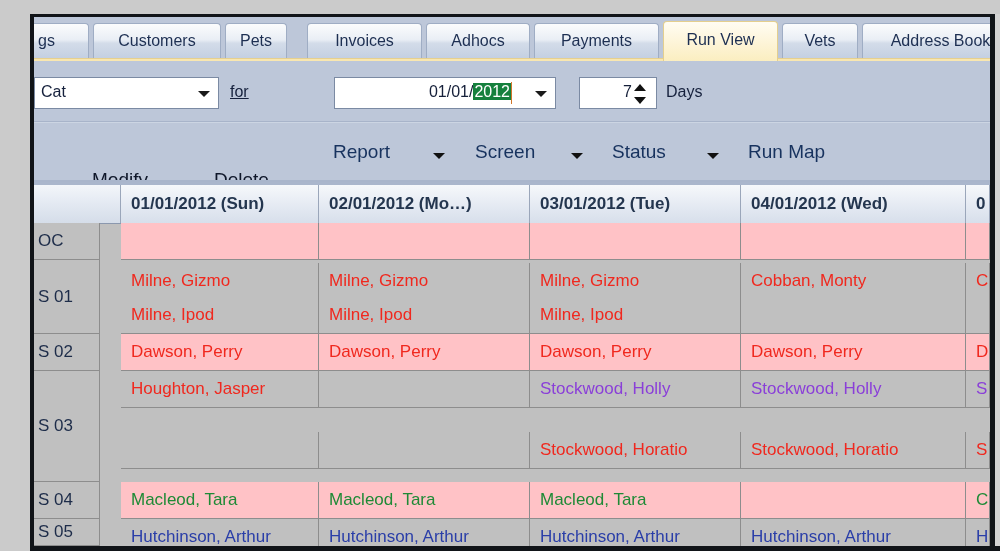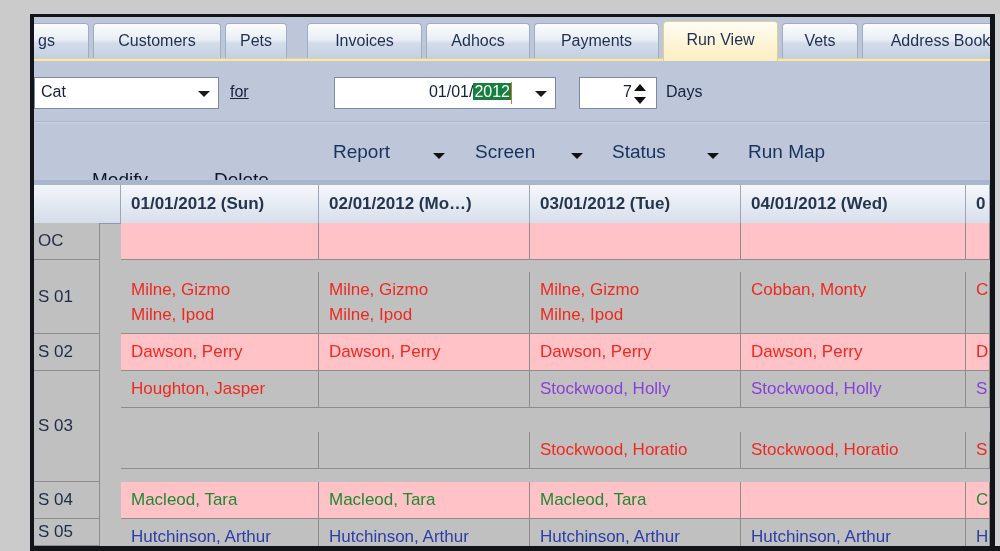--- a/index.html
+++ b/index.html
@@ -508,21 +508,21 @@
             <div class="subrow" style="top: 0px;">
               <div class="cell pink red" style="left: 0px; width: 198px;"></div>
               <div class="cell pink red" style="left: 198px; width: 211px;"></div>
               <div class="cell pink red" style="left: 409px; width: 211px;"></div>
               <div class="cell pink red" style="left: 620px; width: 225px;"></div>
               <div class="cell pink red" style="left: 845px; width: 24px;"></div>
             </div>
           </div>
           <div class="grid-row" style="top: 75px; height: 74px;">
             <div class="rowhead" style="height: 74px;">S 01</div>
-            <div class="subrow" style="top: 12px;">
+            <div class="subrow" style="top: 3px;">
               <div class="cell grey red" style="left: 0px; width: 198px;">Milne, Gizmo</div>
               <div class="cell grey red" style="left: 198px; width: 211px;">Milne, Gizmo</div>
               <div class="cell grey red" style="left: 409px; width: 211px;">Milne, Gizmo</div>
               <div class="cell grey red" style="left: 620px; width: 225px;">Cobban, Monty</div>
               <div class="cell grey red" style="left: 845px; width: 24px;">C</div>
             </div>
             <div class="subrow" style="top: 37px;">
               <div class="cell grey red" style="left: 0px; width: 198px;">Milne, Ipod</div>
               <div class="cell grey red" style="left: 198px; width: 211px;">Milne, Ipod</div>
               <div class="cell grey red" style="left: 409px; width: 211px;">Milne, Ipod</div>

